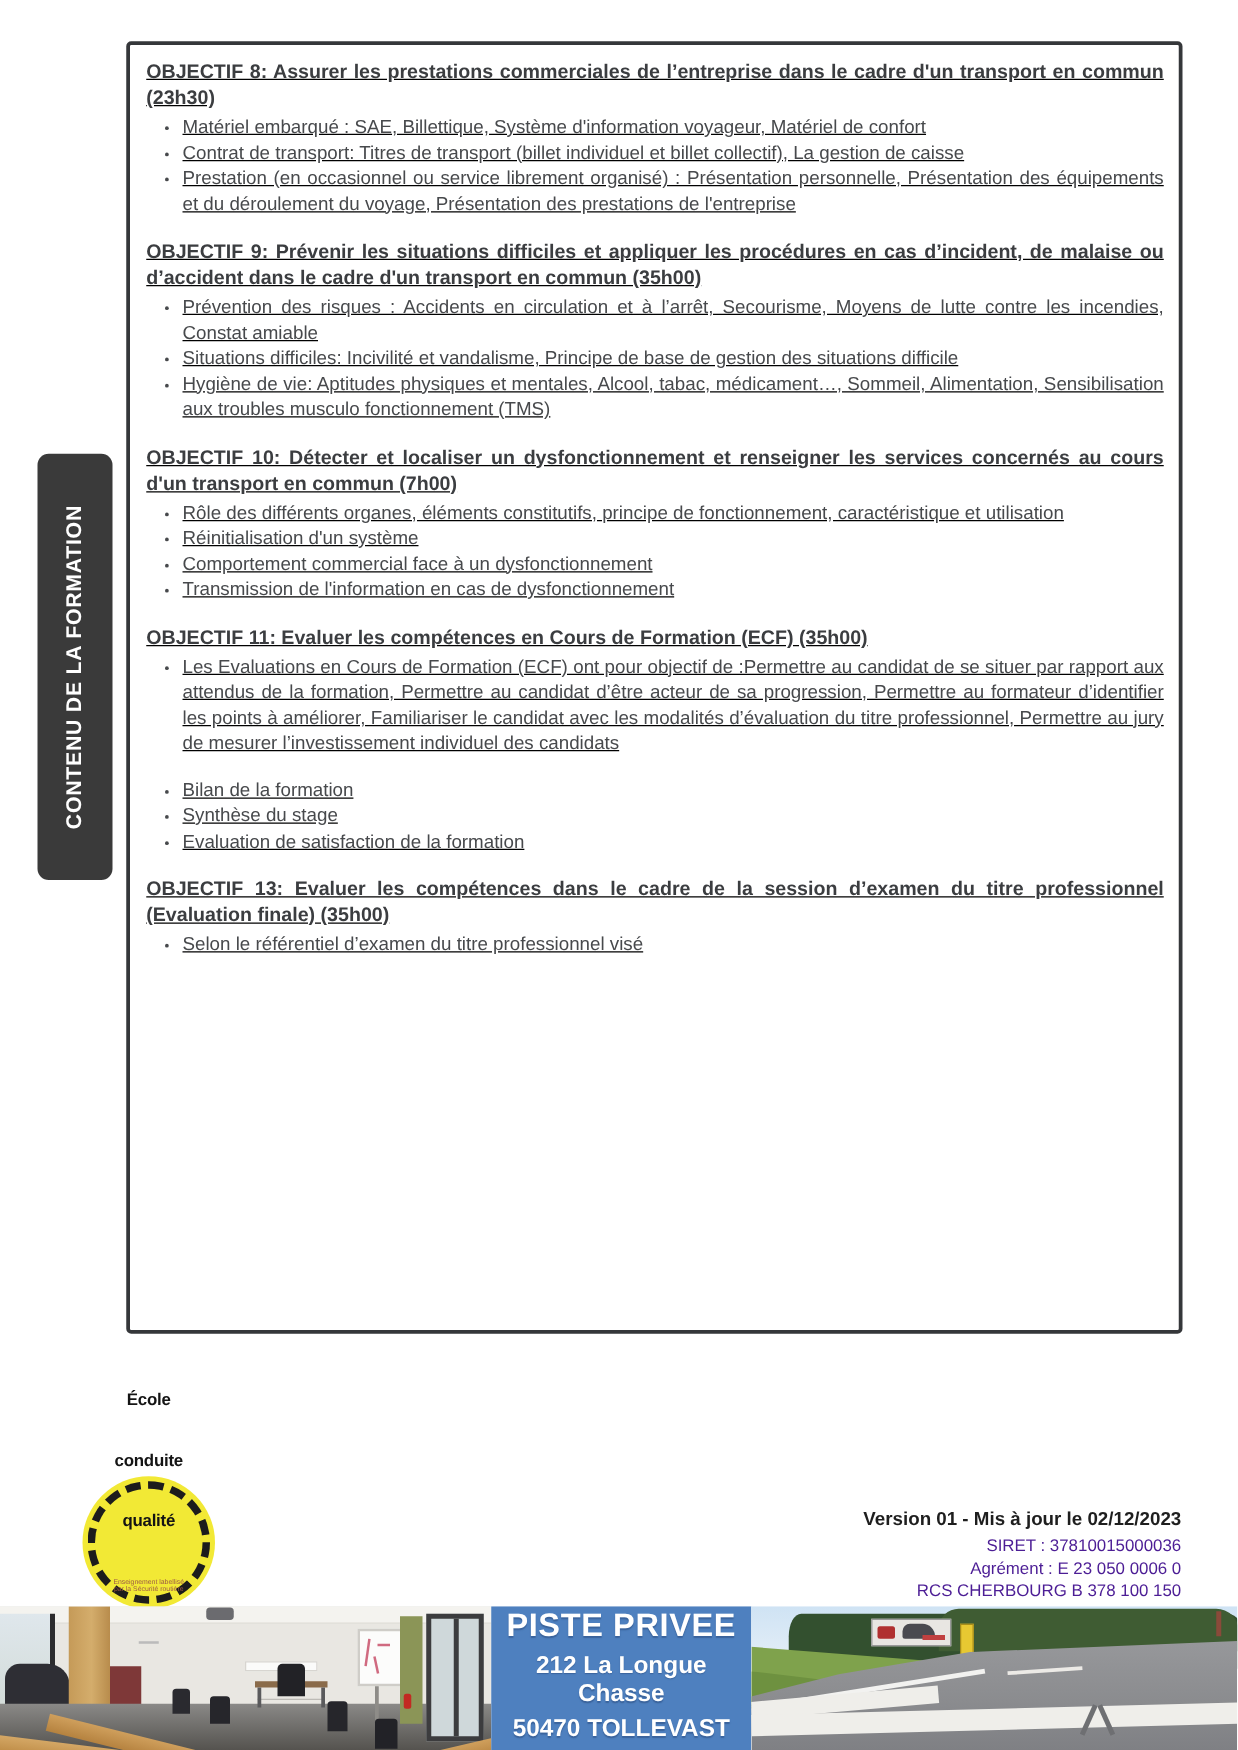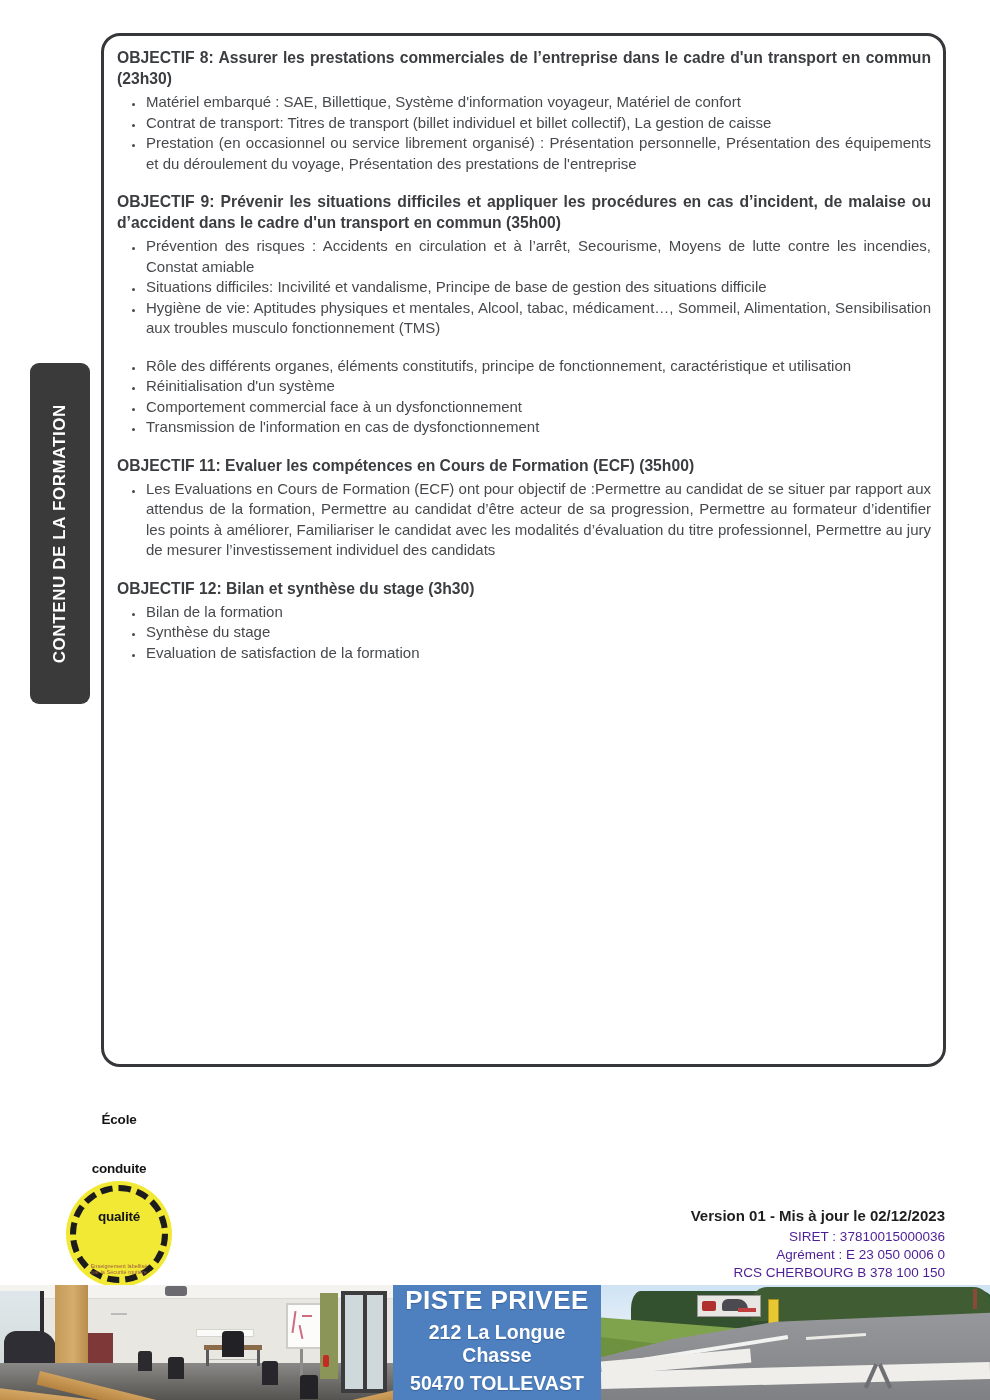--- a/index.html
+++ b/index.html
@@ -18,22 +18,23 @@
   }
   .side-tab span {
     writing-mode:vertical-rl; transform:rotate(180deg);
     color:#ffffff; font-weight:bold; font-size:17px; letter-spacing:.6px;
     white-space:nowrap;
   }
 
   
   .main-box {
     position:absolute; left:101px; top:33px; width:845px; height:1034px;
-    border:3px solid #35373a; border-radius:19px; background:#fff;
+    border:3px solid #35373a; border-radius:4px; background:#fff;
     padding:11px 12px 0 13px;
+    text-decoration:underline;
   }
   .obj { margin-bottom:17px; }
   .obj-title {
     margin:0; font-weight:bold; font-size:15.7px; line-height:21px;
     color:#3b3d40; text-align:justify;
   }
   .obj ul { margin:3px 0 0 0; padding-left:28px; }
   .obj li {
     font-size:15px; line-height:20.5px; color:#47494c;
     text-align:justify; padding-left:1px;
@@ -147,44 +148,50 @@
   <div class="obj">
     <p class="obj-title">OBJECTIF 9: Prévenir les situations difficiles et appliquer les procédures en cas d’incident, de malaise ou d’accident dans le cadre d'un transport en commun (35h00)</p>
     <ul>
       <li>Prévention des risques : Accidents en circulation et à l’arrêt, Secourisme, Moyens de lutte contre les incendies, Constat amiable</li>
       <li>Situations difficiles: Incivilité et vandalisme, Principe de base de gestion des situations difficile</li>
       <li>Hygiène de vie: Aptitudes physiques et mentales, Alcool, tabac, médicament…, Sommeil, Alimentation, Sensibilisation aux troubles musculo fonctionnement (TMS)</li>
     </ul>
   </div>
 
   <div class="obj">
+    <p class="obj-title">OBJECTIF 10: Détecter et localiser un dysfonctionnement et renseigner les services concernés au cours d'un transport en commun (7h00)</p>
     <ul>
       <li>Rôle des différents organes, éléments constitutifs, principe de fonctionnement, caractéristique et utilisation</li>
       <li>Réinitialisation d'un système</li>
       <li>Comportement commercial face à un dysfonctionnement</li>
       <li>Transmission de l'information en cas de dysfonctionnement</li>
     </ul>
   </div>
 
   <div class="obj">
     <p class="obj-title">OBJECTIF 11: Evaluer les compétences en Cours de Formation (ECF) (35h00)</p>
     <ul>
       <li>Les Evaluations en Cours de Formation (ECF) ont pour objectif de :Permettre au candidat de se situer par rapport aux attendus de la formation, Permettre au candidat d’être acteur de sa progression, Permettre au formateur d’identifier les points à améliorer, Familiariser le candidat avec les modalités d’évaluation du titre professionnel, Permettre au jury de mesurer l’investissement individuel des candidats</li>
     </ul>
   </div>
 
   <div class="obj">
-    <p class="obj-title">OBJECTIF 12: Bilan et synthèse du stage (3h30)</p>
     <ul>
       <li>Bilan de la formation</li>
       <li>Synthèse du stage</li>
       <li>Evaluation de satisfaction de la formation</li>
     </ul>
   </div>
 
+  <div class="obj">
+    <p class="obj-title">OBJECTIF 13: Evaluer les compétences dans le cadre de la session d’examen du titre professionnel (Evaluation finale) (35h00)</p>
+    <ul>
+      <li>Selon le référentiel d’examen du titre professionnel visé</li>
+    </ul>
+  </div>
 
 </div>
 
 <div class="footer-block">
   <div class="version-line">Version 01 - Mis à jour le 02/12/2023</div>
   <div class="foot-line">SIRET : 37810015000036</div>
   <div class="foot-line">Agrément : E 23 050 0006 0</div>
   <div class="foot-line">RCS CHERBOURG B 378 100 150</div>
   <div class="foot-line">Numéro de déclaration d'activité 25 50 00149 50</div>
   <div class="foot-line">auprès de la préfecture de la région de Basse-Normandie</div>

